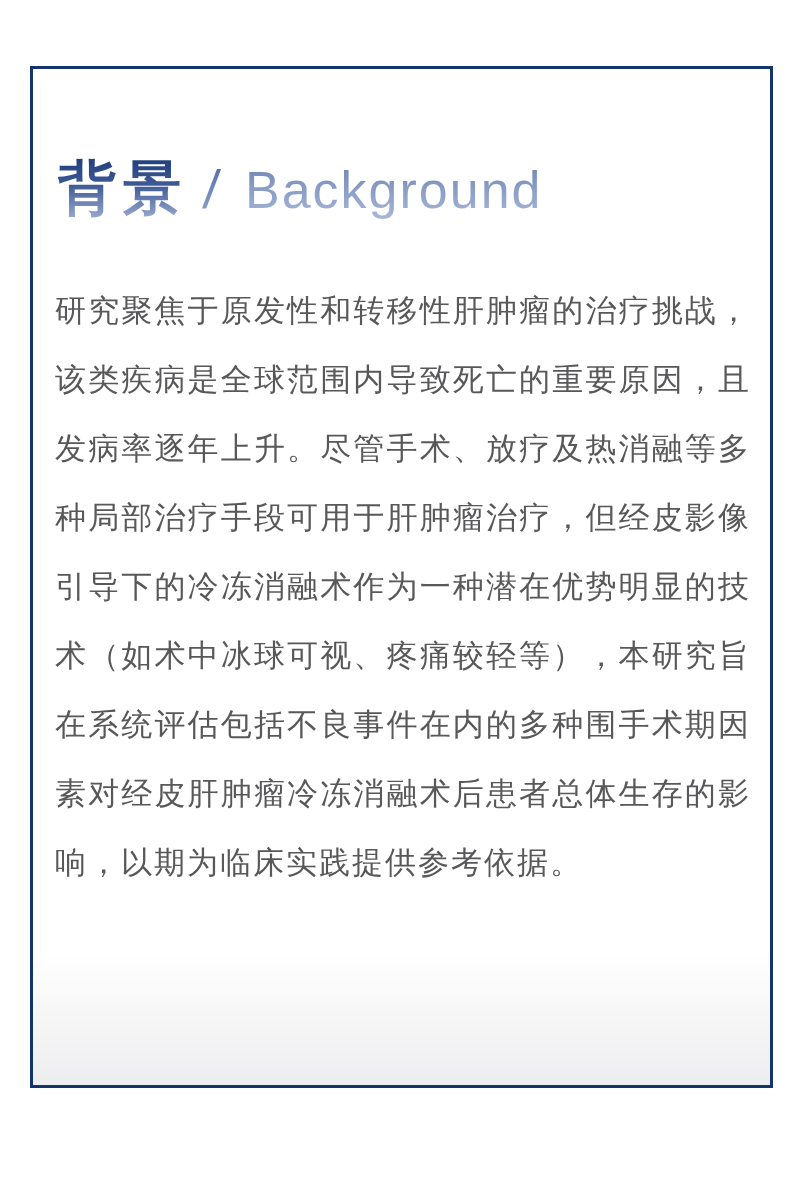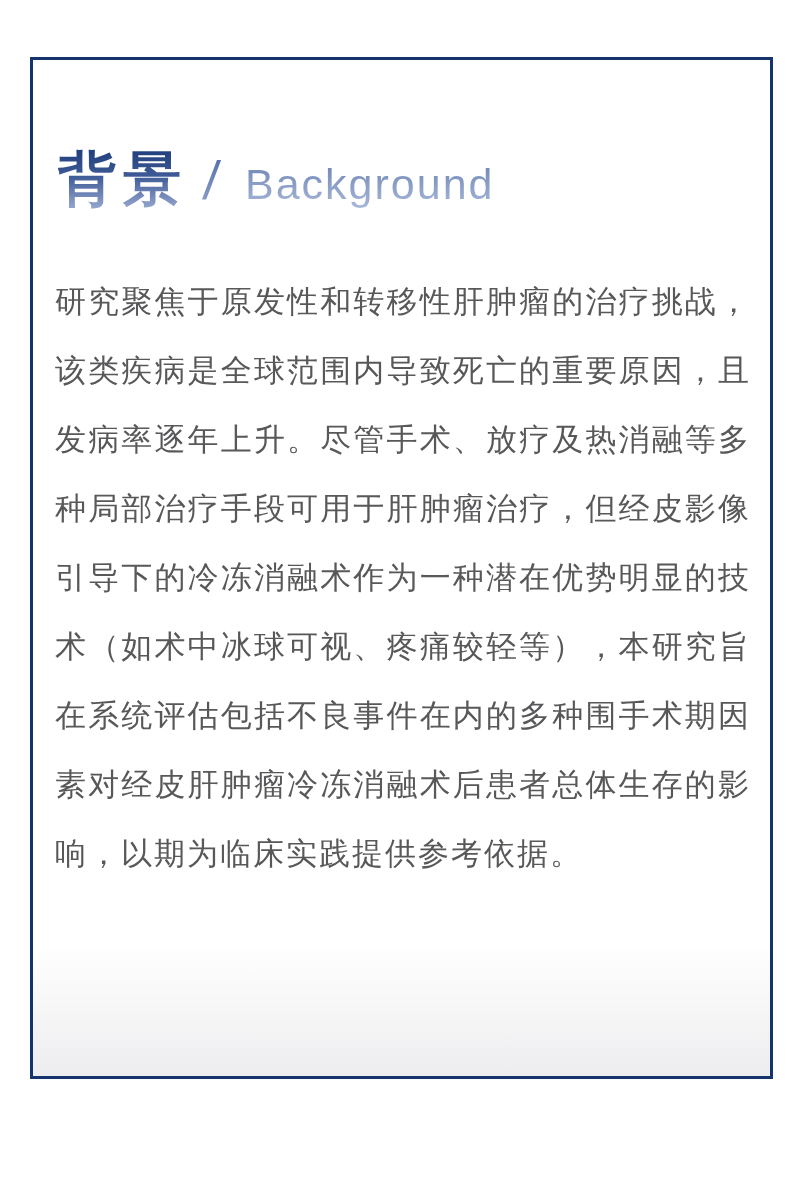--- a/index.html
+++ b/index.html
@@ -14,21 +14,21 @@
     font-family:"Liberation Sans","DejaVu Sans",sans-serif;
     overflow:hidden;
   }
   .page{
     position:relative;
     width:800px; height:1182px;
     background:#ffffff;
   }
   .card{
     position:absolute;
-    left:30px; top:57px;
+    left:30px; top:66px;
     width:743px; height:1022px;
     border:3px solid var(--border-navy);
     background:linear-gradient(180deg,#ffffff 0%,#ffffff 87%,var(--card-tint) 100%);
   }
   .header-row{
     display:flex;
     align-items:baseline;
     margin:88px 0 0 25px;
     white-space:nowrap;
   }
@@ -46,21 +46,21 @@
     font-size:54px;
     font-weight:200;
     margin-left:16px;
     transform:skewX(-6deg);
     background:linear-gradient(180deg,#4a69a5 0%,#93a5cd 100%);
     -webkit-background-clip:text;
     background-clip:text;
     color:transparent;
   }
   .title-en{
-    font-size:43px;
+    font-size:52px;
     font-weight:300;
     letter-spacing:2px;
     margin-left:26px;
     background:linear-gradient(180deg,#6b83b3 0%,#a9b8d9 100%);
     -webkit-background-clip:text;
     background-clip:text;
     color:transparent;
   }
   .body-paragraph{
     margin:56px 22px 0 22px;

